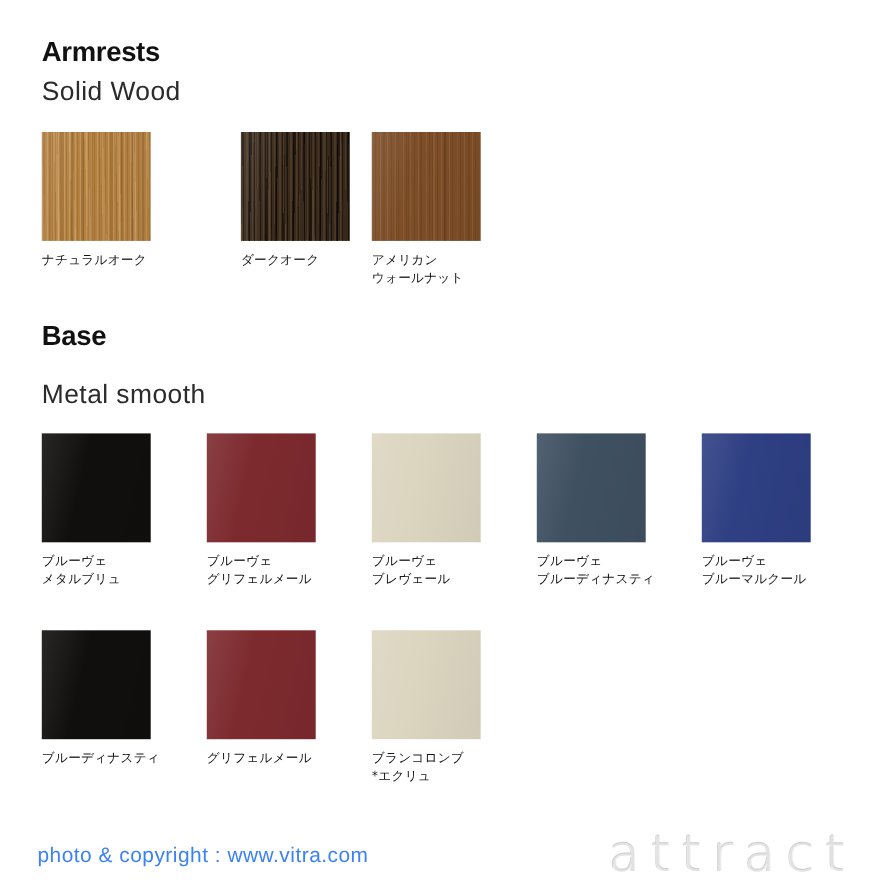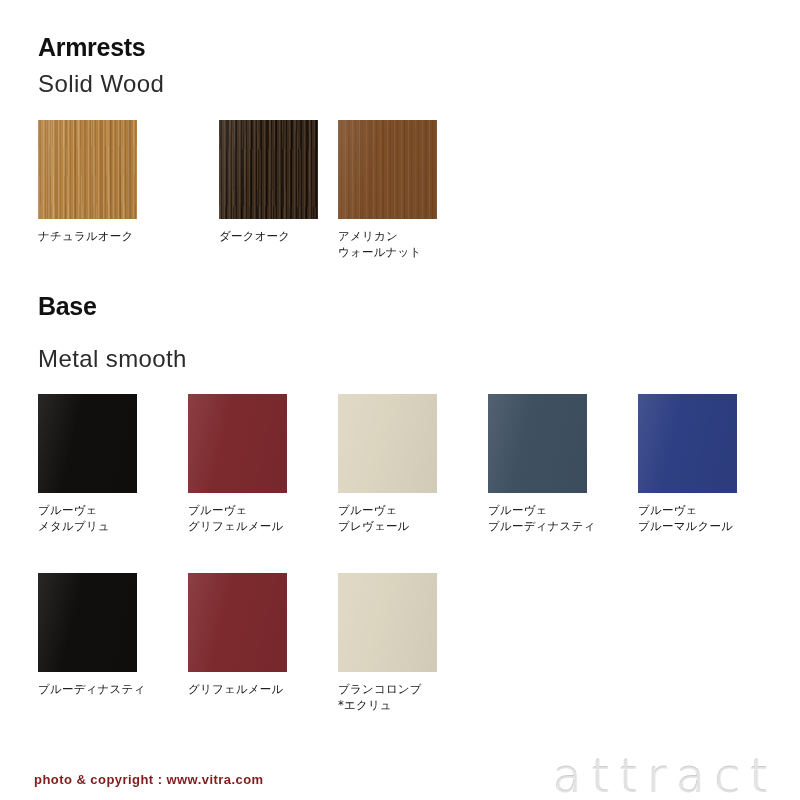--- a/index.html
+++ b/index.html
@@ -118,25 +118,24 @@
         rgba(255,255,255,0.00) 38%,
         rgba(0,0,0,0.05) 100%);
   }
 
   
   .footer-credit {
     position: absolute;
     left: 34px;
     top: 779px;
     transform: translateY(-50%);
-    font-size: 13px;
+    font-size: 19px;
     letter-spacing: 0.45px;
-    color: #7f1d1d;
-    white-space: nowrap;
-    font-weight: bold;
+    color: #3b82f6;
+    white-space: nowrap;
   }
   .brand-logo {
     position: absolute;
     right: 22px;
     top: 776px;
     transform: translateY(-50%);
     font-size: 46px;
     line-height: 46px;
     letter-spacing: 10px;
     font-weight: 300;

